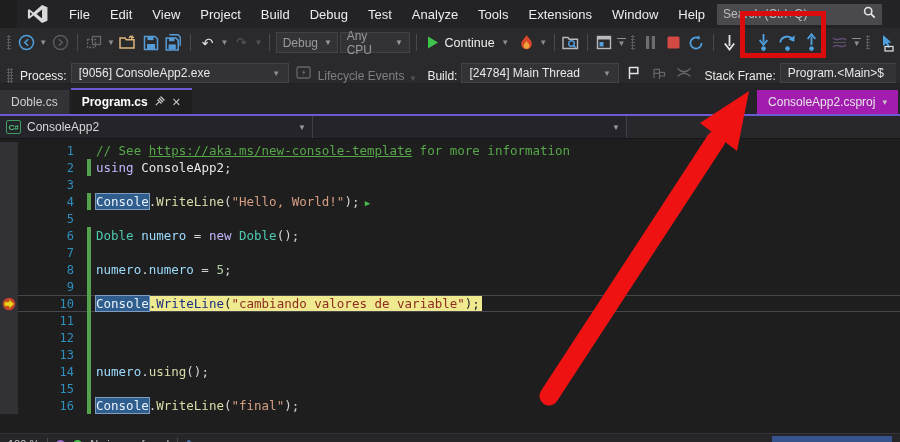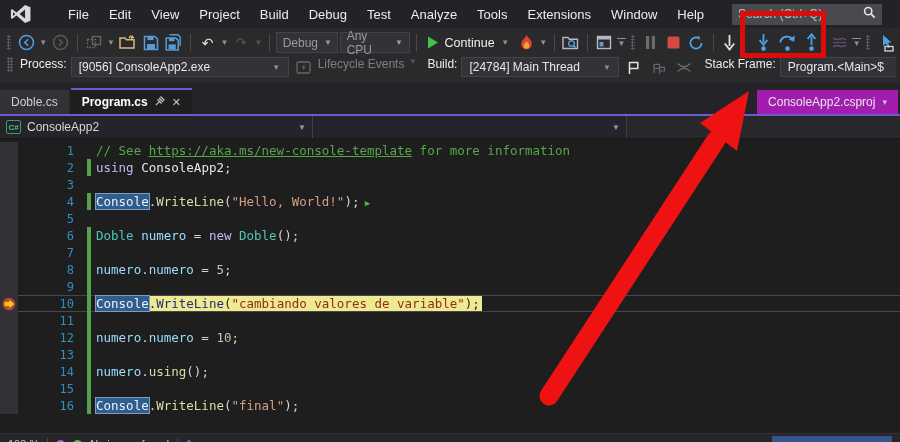--- a/index.html
+++ b/index.html
@@ -1,30 +1,30 @@
 <!DOCTYPE html>
 <html><head>
 <meta charset="utf-8">
 <style>
   *{margin:0;padding:0;box-sizing:border-box;}
   html,body{width:900px;height:442px;overflow:hidden;background:#1E1E1E;
     font-family:"Liberation Sans",sans-serif;-webkit-font-smoothing:antialiased;}
   #app{position:relative;width:900px;height:442px;background:#1E1E1E;}
 
   
-  .menubar{height:28px;background:#232327;display:flex;align-items:center;padding-left:10px;gap:18px;}
+  .menubar{height:28px;background:#232327;display:flex;align-items:center;padding-left:10px;gap:2px;margin-left:17px;}
   .vslogo{width:26px;height:18px;margin-right:8px;display:flex;align-items:center;justify-content:center;}
   .menu-item{color:#EDEDED;font-size:13px;padding:4px 10px;cursor:default;}
   .searchbox{margin-left:auto;margin-right:18px;width:224px;height:21px;background:#4A4A4E;
     display:flex;align-items:center;padding:0 6px;color:#BFBFBF;font-size:12px;}
   .searchbox .ph{flex:1;}
 
   
   .toolbar{height:29px;background:#2A2A2D;display:flex;align-items:center;gap:2px;padding:0 4px;position:relative;}
-  .procbar{height:27px;background:#2A2A2D;display:flex;align-items:flex-start;gap:4px;padding:0 4px;border-bottom:1px solid #222;}
+  .procbar{height:27px;background:#2A2A2D;display:flex;align-items:flex-end;gap:4px;padding:0 4px;border-bottom:1px solid #222;}
   .grip{width:6px;height:15px;margin:0 3px;background-image:radial-gradient(#5a5a5e 1px,transparent 1.2px);background-size:3px 3px;}
   .tsep{width:1px;height:17px;background:#4A4A4E;margin:0 4px;}
   .tbtn{width:21px;height:21px;display:flex;align-items:center;justify-content:center;flex:0 0 auto;}
   .caret{color:#8F8F93;font-size:8px;width:9px;text-align:center;flex:0 0 auto;}
   .dis{opacity:.42;}
   .ddl{height:21px;background:#333337;border:1px solid #434346;color:#9A9A9E;font-size:12px;
     display:flex;align-items:center;padding:0 6px;gap:6px;}
   .ddl .dc{color:#9A9A9E;font-size:8px;}
   .lbl{color:#EDEDED;font-size:12px;white-space:nowrap;}
   .field{height:20px;background:#333337;border:1px solid #434346;color:#E8E8E8;font-size:12px;
@@ -412,21 +412,20 @@
         <div class="ed-row">
           <div class="glyph-cell"></div>
           <div class="num-cell">11</div>
           <div class="bar-cell on"></div>
           <div class="code-cell"></div>
         </div>
         <div class="ed-row">
           <div class="glyph-cell"></div>
           <div class="num-cell">12</div>
           <div class="bar-cell on"></div>
-          <div class="code-cell"><span class="tk-lv">numero</span><span class="tk-pl">.</span><span class="tk-lv">numero</span><span class="tk-pl"> = </span><span class="tk-nu">10</span><span class="tk-pl">;</span></div>
         </div>
         <div class="ed-row">
           <div class="glyph-cell"></div>
           <div class="num-cell">13</div>
           <div class="bar-cell on"></div>
           <div class="code-cell"></div>
         </div>
         <div class="ed-row">
           <div class="glyph-cell"></div>
           <div class="num-cell">14</div>

